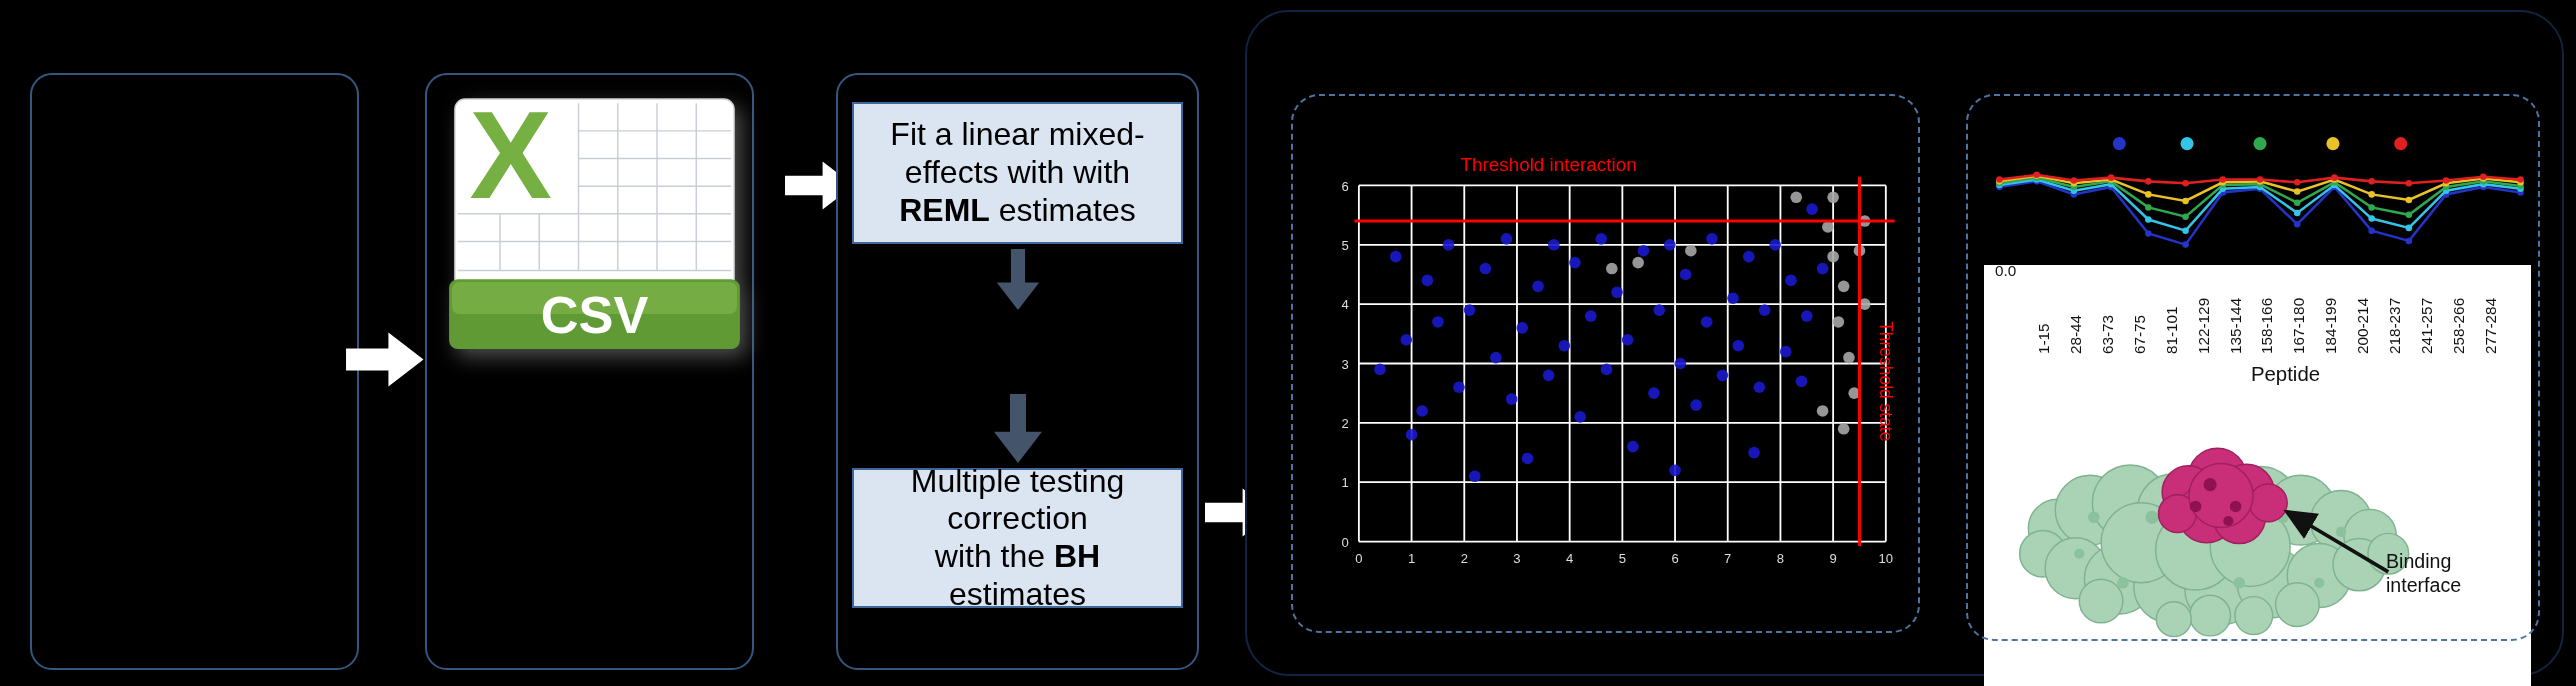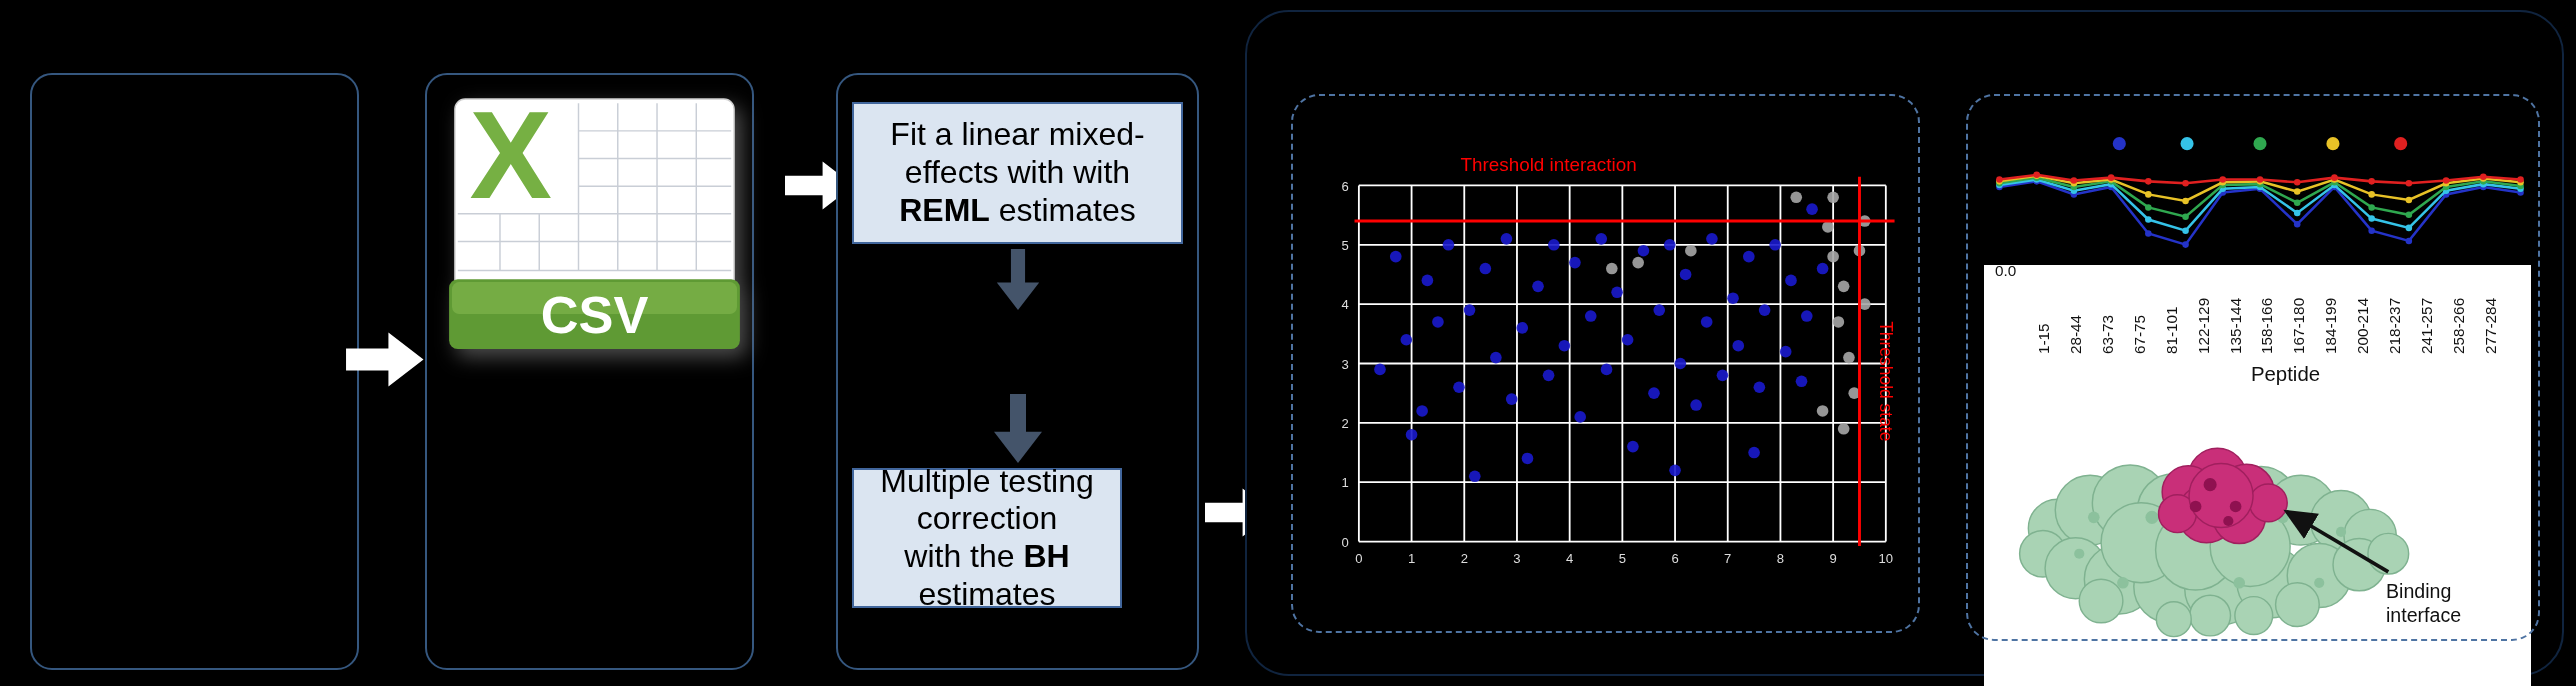--- a/index.html
+++ b/index.html
@@ -77,21 +77,21 @@
 
   <svg class="down-arrow" style="left:994px; top:249px;" width="48" height="61" viewBox="0 0 66 95">
     <polygon points="22,0 44,0 44,52 66,52 33,95 0,52 22,52" fill="#44546a"></polygon>
   </svg>
 
 
   <svg class="down-arrow" style="left:994px; top:393px;" width="48" height="71" viewBox="0 0 66 95">
     <polygon points="22,0 44,0 44,52 66,52 33,95 0,52 22,52" fill="#44546a"></polygon>
   </svg>
 
-  <div class="step-box" style="left:852px; top:468px; width:270px; height:140px;">
+  <div class="step-box" style="left:852px; top:468px; width:331px; height:140px;">
     <span class="step-text"><span>Multiple testing correction
 with the </span><b>BH</b><span> estimates</span></span>
   </div>
 
   <svg class="flow-arrow" style="left:1205px; top:484px;" width="70" height="57" viewBox="0 0 108 78">
     <polygon points="0,24 58,24 58,2 106,39 58,76 58,54 0,54" fill="#ffffff"></polygon>
   </svg>
 
   <div class="big-panel" style="left:1245px; top:10.2px; width:1319px; height:666px;"></div>
 
@@ -376,19 +376,19 @@
     </g>
     <g fill="#8f1150">
       <circle cx="300" cy="115" r="9"></circle>
         <circle cx="335" cy="145" r="8"></circle>
         <circle cx="280" cy="145" r="8"></circle>
         <circle cx="325" cy="165" r="7"></circle>
     </g>
     <line x1="545" y1="235" x2="405" y2="152" stroke="#111" stroke-width="5" marker-end="url(#ah)"></line>
   </svg>
 
-  <div class="binding-label" style="left:2386px; top:580px; width:138px;">Binding
+  <div class="binding-label" style="left:2386px; top:550px; width:138px;">Binding
 interface</div>
 
   <div class="dashed" style="left:1966px; top:94px; width:574px; height:547px;"></div>
 
 </div>
 
 
 </body></html>

